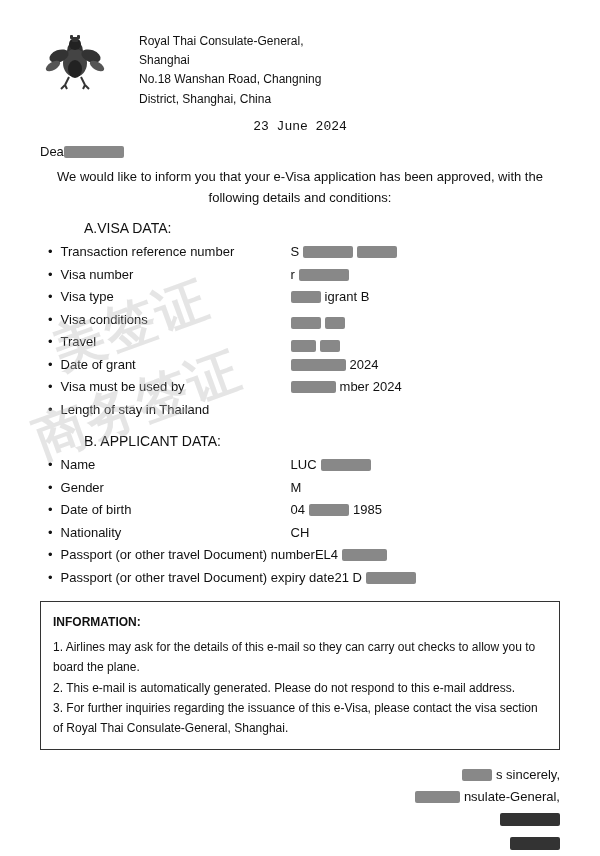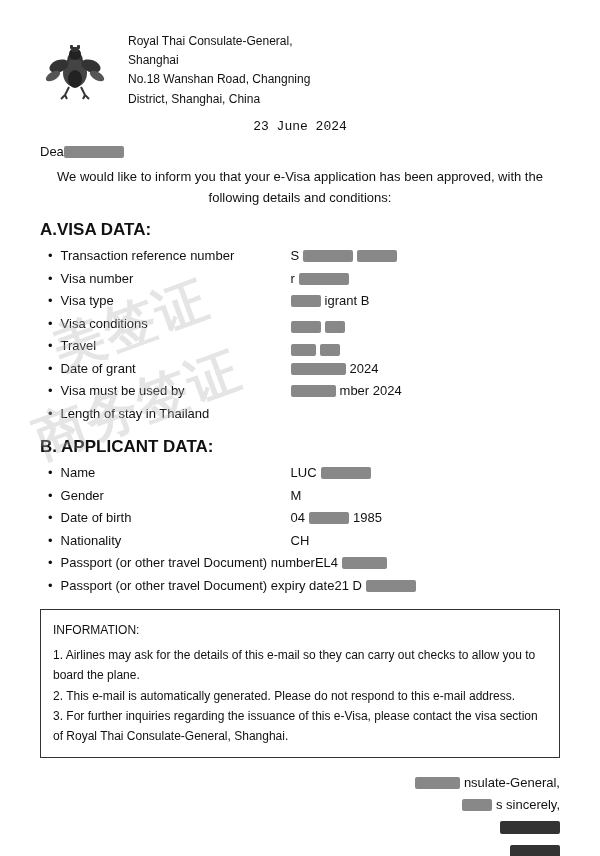--- a/index.html
+++ b/index.html
@@ -15,22 +15,23 @@
     }
     .page {
       width: 600px;
       min-height: 856px;
       background: #fff;
       padding: 28px 40px 20px 40px;
       position: relative;
     }
     .header {
       display: flex;
-      align-items: flex-end;
+      align-items: flex-start;
       margin-bottom: 10px;
+      gap: 11px;
     }
     .emblem {
       width: 70px;
       height: 70px;
       margin-right: 18px;
       flex-shrink: 0;
       display: flex;
       align-items: center;
       justify-content: center;
     }
@@ -67,23 +68,24 @@
       border-radius: 2px;
       vertical-align: middle;
     }
     .intro-text {
       font-size: 13px;
       line-height: 1.6;
       margin-bottom: 12px;
       text-align: center;
     }
     .section-title {
-      font-size: 17px;
-      font-weight: bold;
+      font-size: 14px;
+      font-weight: normal;
       margin-bottom: 6px;
+      margin-left: 44px;
     }
     .visa-list {
       list-style: none;
       margin-left: 8px;
       margin-bottom: 14px;
     }
     .visa-list li {
       display: flex;
       align-items: flex-end;
       margin-bottom: 3px;
@@ -132,21 +134,21 @@
       letter-spacing: 2px;
     }
     .info-box {
       border: 1px solid #333;
       padding: 10px 12px;
       margin: 14px 0;
       font-size: 12px;
       line-height: 1.7;
     }
     .info-box .info-title {
-      font-weight: normal;
+      font-weight: bold;
       margin-bottom: 4px;
     }
     .closing-block {
       text-align: right;
       margin-top: 12px;
       font-size: 13px;
       line-height: 1.7;
     }
   </style>
 </head>
@@ -306,28 +308,28 @@
 
   <div class="info-box">
     <div class="info-title">INFORMATION:</div>
     <div>1.  Airlines may ask for the details of this e-mail so they can carry out checks to allow you to board the plane.</div>
     <div>2.  This e-mail is automatically generated. Please do not respond to this e-mail address.</div>
     <div>3.  For further inquiries regarding the issuance of this e-Visa, please contact the visa section of Royal Thai Consulate-General, Shanghai.</div>
   </div>
 
   <div class="closing-block">
     <div>
+      <span class="redacted" style="width:30px;"></span>
+      <span>s sincerely,</span>
+    </div>
+    <div>
       <span class="redacted" style="width:45px;"></span>
       <span>nsulate-General,</span>
     </div>
     <div>
-      <span class="redacted" style="width:30px;"></span>
-      <span>s sincerely,</span>
-    </div>
-    <div>
       <span class="redacted-dark" style="width:60px; height:13px;"></span>
     </div>
     <div style="margin-top:2px;">
       <span class="redacted-dark" style="width:50px; height:13px;"></span>
     </div>
   </div>
 
 </div>
 
 </body></html>

